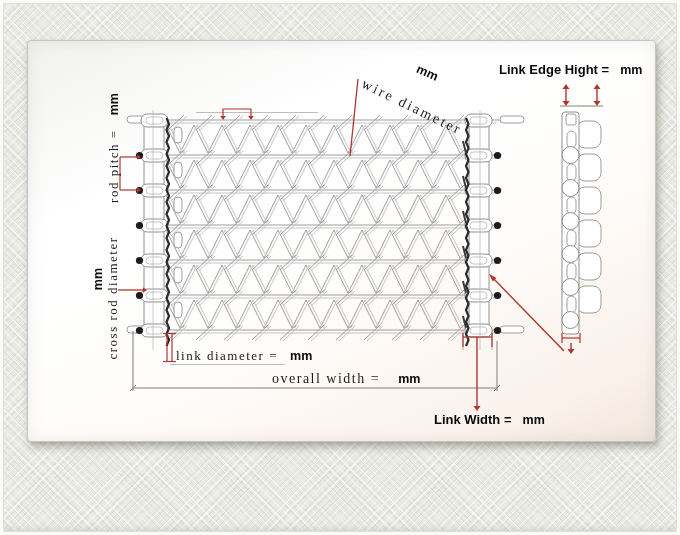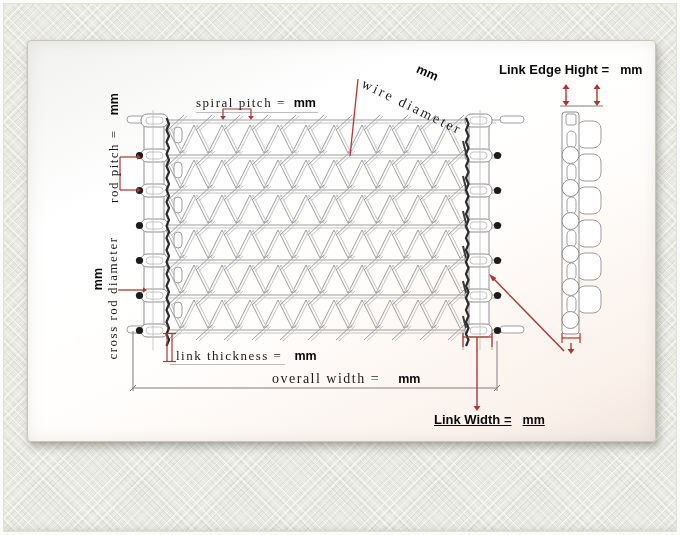--- a/index.html
+++ b/index.html
@@ -35,21 +35,21 @@
   #lbl-cross-rod{left:38px;top:290px;width:150px;height:16px;transform:rotate(-90deg);text-align:center;}
   #lbl-cross-rod-unit{left:78px;top:272px;width:40px;height:14px;transform:rotate(-90deg);text-align:center;}
   #lbl-link-thickness{left:176px;top:348px;}
   #lbl-link-thickness .unit{margin-left:12px;}
   #lbl-overall-width{left:272px;top:371px;font-size:14px;}
   #lbl-overall-width .unit{margin-left:18px;}
   #lbl-link-edge{left:499px;top:62px;}
   #lbl-link-edge .unit{margin-left:11px;}
   #lbl-outside-link{left:500px;top:352px;}
   #lbl-outside-link .unit{margin-left:12px;}
-  #lbl-link-width{left:434px;top:412px;text-decoration:underline;}
+  #lbl-link-width{left:434px;top:412px;}
   #lbl-link-width .unit{margin-left:11px;}
 </style>
 </head>
 <body>
 
 <div class="scene">
   <div class="photo"></div>
 
   <svg class="overlay" id="diagram-svg" width="680" height="535" viewBox="0 0 680 535">
       <line x1="146" y1="120" x2="502" y2="120" stroke="#9d9d9d" stroke-width="1"></line>
@@ -362,40 +362,37 @@
       <polygon points="567.5,349 574.5,349 571,354" fill="#b03530"></polygon>
       <line x1="492" y1="277" x2="564" y2="351" stroke="#b03530" stroke-width="1.4"></line>
       <polygon points="489,274 496.4,278 492.8,281.6" fill="#b03530"></polygon>
       <line x1="463" y1="337" x2="492" y2="337" stroke="#b03530" stroke-width="1.2"></line>
       <line x1="463" y1="333" x2="463" y2="347" stroke="#b03530" stroke-width="1.2"></line>
       <line x1="492" y1="333" x2="492" y2="347" stroke="#b03530" stroke-width="1.2"></line>
       <line x1="477" y1="337" x2="477" y2="406" stroke="#b03530" stroke-width="1.4"></line>
       <polygon points="473.5,406 480.5,406 477,411" fill="#b03530"></polygon>
     </svg>
 
-  <div class="lbl lbl-serif" id="lbl-spiral-pitch">
-    <span>spiral pitch =</span><span class="unit">mm</span>
-  </div>
 
   <div class="lbl lbl-serif" id="lbl-wire-diameter">
     <span>wire diameter</span>
   </div>
   <div class="lbl unit" id="lbl-wire-diameter-unit">mm</div>
 
   <div class="lbl lbl-serif rot" id="lbl-rod-pitch">
     <span>rod pitch =</span><span class="unit">mm</span>
   </div>
 
   <div class="lbl lbl-serif rot" id="lbl-cross-rod">
     <span>cross rod diameter</span>
   </div>
   <div class="lbl rot unit" id="lbl-cross-rod-unit">mm</div>
 
   <div class="lbl lbl-serif" id="lbl-link-thickness">
-    <span>link thickness =</span><span class="unit">mm</span>
+    <span>link diameter =</span><span class="unit">mm</span>
   </div>
 
   <div class="lbl lbl-serif" id="lbl-overall-width">
     <span>overall width =</span><span class="unit">mm</span>
   </div>
 
   <div class="lbl lbl-bold" id="lbl-link-edge">
     <span>Link Edge Hight =</span><span class="unit">mm</span>
   </div>
 

